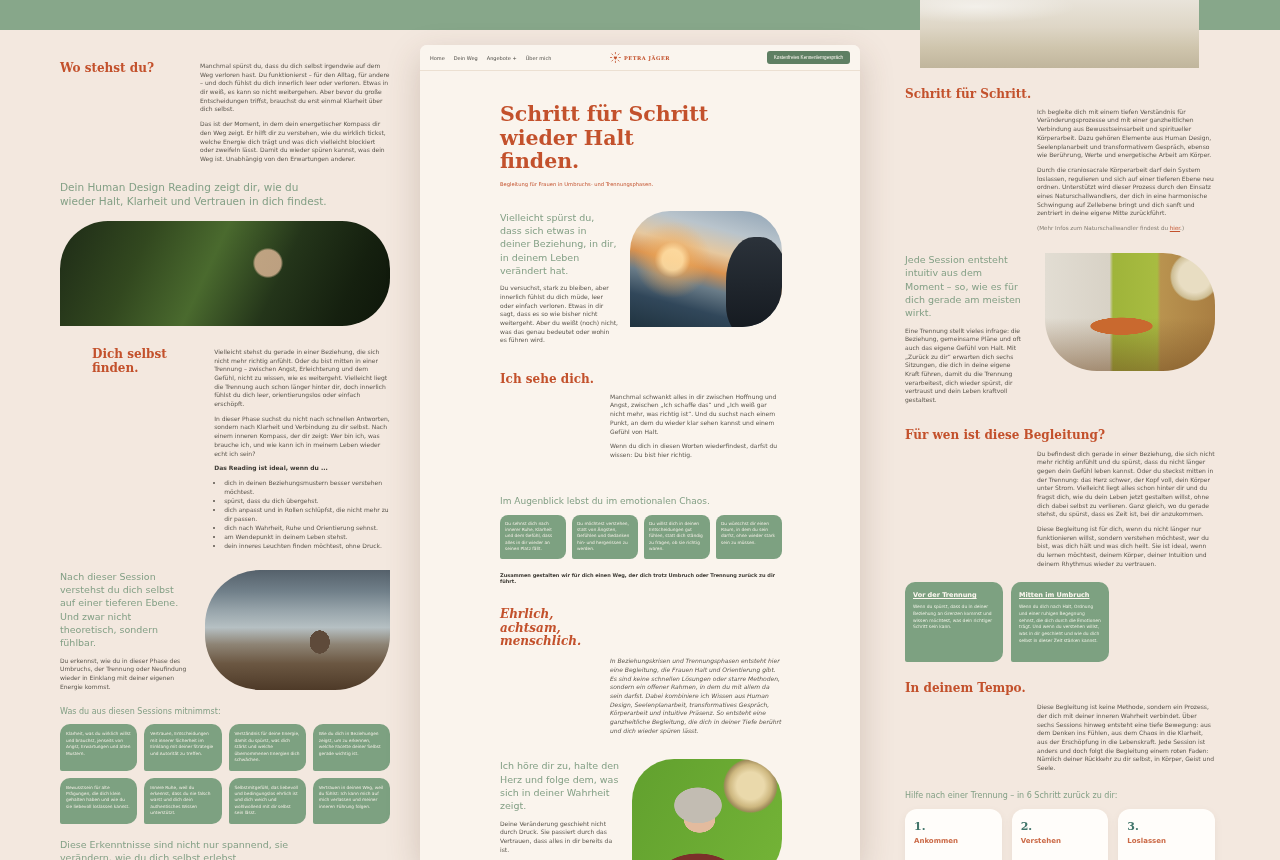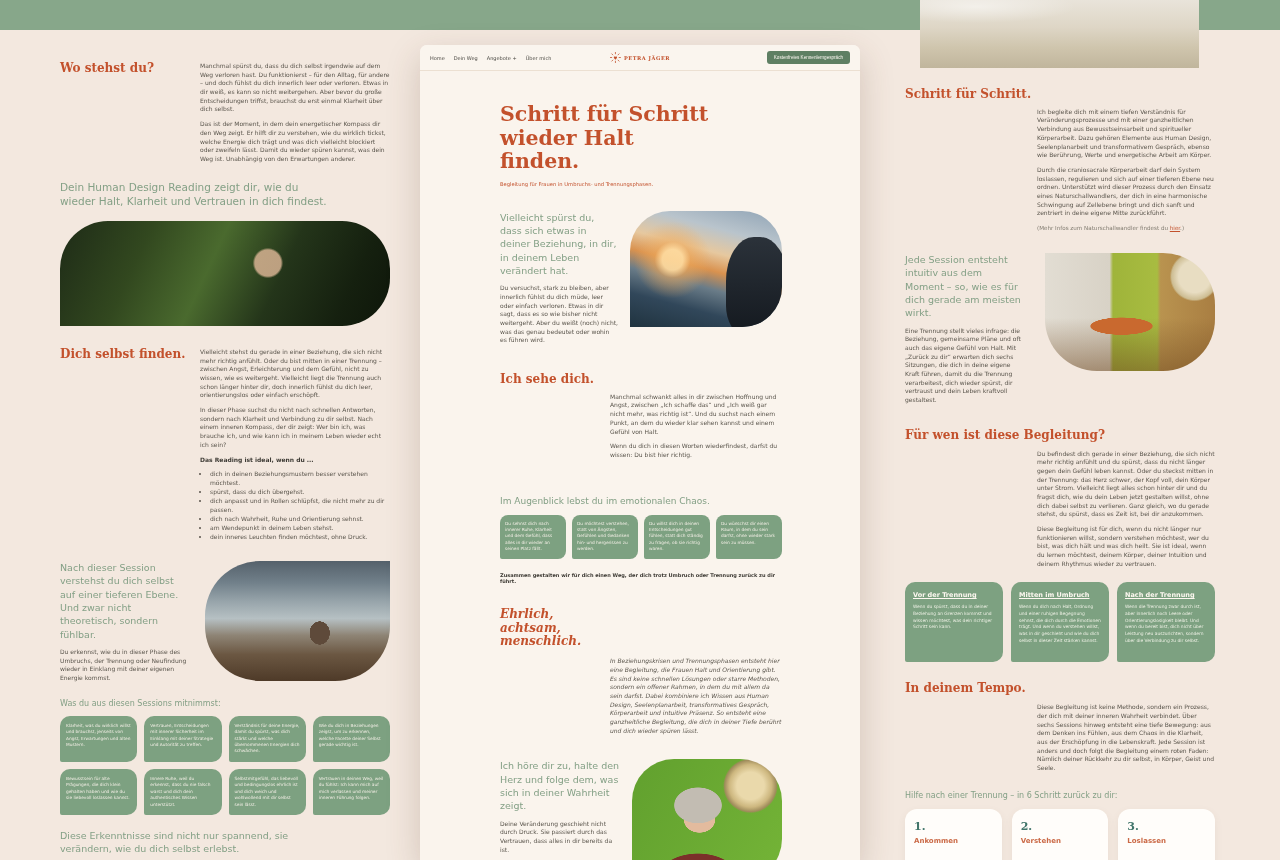--- a/index.html
+++ b/index.html
@@ -155,21 +155,21 @@
     <div class="text-block">
       <p class="tiny">Manchmal spürst du, dass du dich selbst irgendwie auf dem Weg verloren hast. Du funktionierst – für den Alltag, für andere – und doch fühlst du dich innerlich leer oder verloren. Etwas in dir weiß, es kann so nicht weitergehen. Aber bevor du große Entscheidungen triffst, brauchst du erst einmal Klarheit über dich selbst.</p>
       <p class="tiny">Das ist der Moment, in dem dein energetischer Kompass dir den Weg zeigt. Er hilft dir zu verstehen, wie du wirklich tickst, welche Energie dich trägt und was dich vielleicht blockiert oder zweifeln lässt. Damit du wieder spüren kannst, was dein Weg ist. Unabhängig von den Erwartungen anderer.</p>
     </div>
   </div>
 
   <p class="lead lead-wide">Dein Human Design Reading zeigt dir, wie du wieder Halt, Klarheit und Vertrauen in dich findest.</p>
 
   <div class="photo-forest"></div>
 
-  <div class="row sec" style="margin-top:22px;">
+  <div class="row sec" style="margin-top:22px;margin-left:32px;">
     <h2 class="display">Dich selbst finden.</h2>
     <div class="text-block">
       <p class="tiny">Vielleicht stehst du gerade in einer Beziehung, die sich nicht mehr richtig anfühlt. Oder du bist mitten in einer Trennung – zwischen Angst, Erleichterung und dem Gefühl, nicht zu wissen, wie es weitergeht. Vielleicht liegt die Trennung auch schon länger hinter dir, doch innerlich fühlst du dich leer, orientierungslos oder einfach erschöpft.</p>
       <p class="tiny">In dieser Phase suchst du nicht nach schnellen Antworten, sondern nach Klarheit und Verbindung zu dir selbst. Nach einem inneren Kompass, der dir zeigt: Wer bin ich, was brauche ich, und wie kann ich in meinem Leben wieder echt ich sein?</p>
       <p class="minibold" style="margin-top:6px;">Das Reading ist ideal, wenn du ...</p>
       <ul class="dots">
         <li>dich in deinen Beziehungsmustern besser verstehen möchtest.</li>
         <li>spürst, dass du dich übergehst.</li>
         <li>dich anpasst und in Rollen schlüpfst, die nicht mehr zu dir passen.</li>
         <li>dich nach Wahrheit, Ruhe und Orientierung sehnst.</li>
@@ -304,24 +304,20 @@
 
   <div class="phases">
     <div class="phase-card">
       <h4>Vor der Trennung</h4>
       <p>Wenn du spürst, dass du in deiner Beziehung an Grenzen kommst und wissen möchtest, was dein richtiger Schritt sein kann.</p>
     </div>
     <div class="phase-card">
       <h4>Mitten im Umbruch</h4>
       <p>Wenn du dich nach Halt, Ordnung und einer ruhigen Begegnung sehnst, die dich durch die Emotionen trägt. Und wenn du verstehen willst, was in dir geschieht und wie du dich selbst in dieser Zeit stärken kannst.</p>
     </div>
-    <div class="phase-card">
-      <h4>Nach der Trennung</h4>
-      <p>Wenn die Trennung zwar durch ist, aber innerlich noch Leere oder Orientierungslosigkeit bleibt. Und wenn du bereit bist, dich nicht über Leistung neu auszurichten, sondern über die Verbindung zu dir selbst.</p>
-    </div>
   </div>
 
   <h2 class="display" style="margin-top:20px;">In deinem Tempo.</h2>
   <div class="text-block" style="margin-left:auto; margin-top:7px;">
     <p class="tiny">Diese Begleitung ist keine Methode, sondern ein Prozess, der dich mit deiner inneren Wahrheit verbindet. Über sechs Sessions hinweg entsteht eine tiefe Bewegung: aus dem Denken ins Fühlen, aus dem Chaos in die Klarheit, aus der Erschöpfung in die Lebenskraft. Jede Session ist anders und doch folgt die Begleitung einem roten Faden: Nämlich deiner Rückkehr zu dir selbst, in Körper, Geist und Seele.</p>
   </div>
 
   <p class="steps-title sage">Hilfe nach einer Trennung – in 6 Schritt zurück zu dir:</p>
   <div class="steps-grid">
     <div class="step-card">

